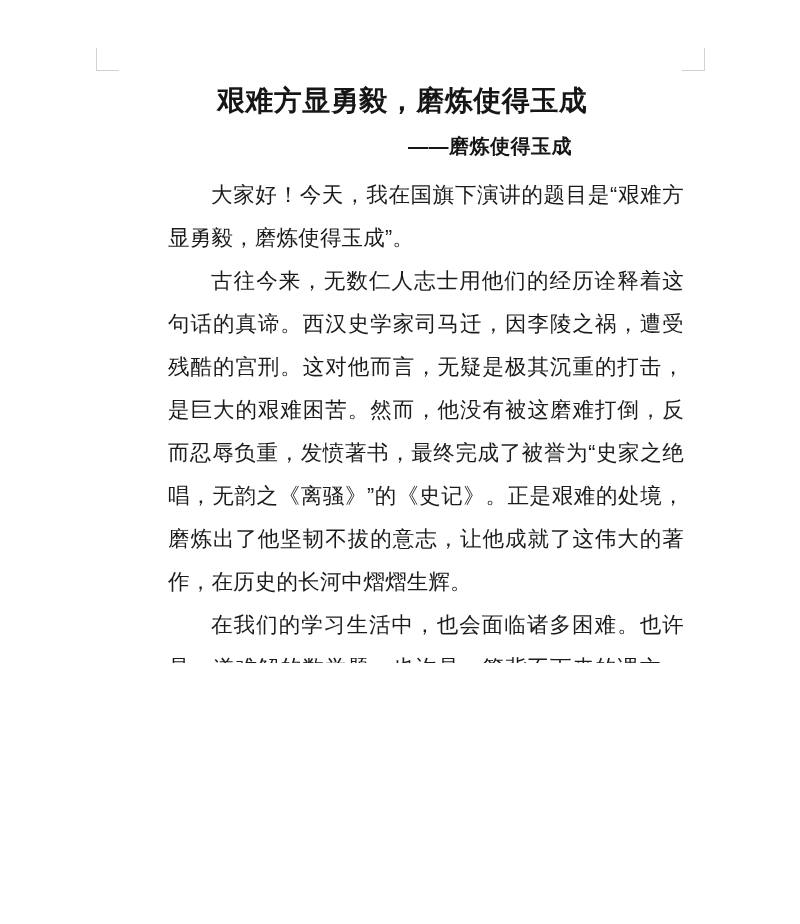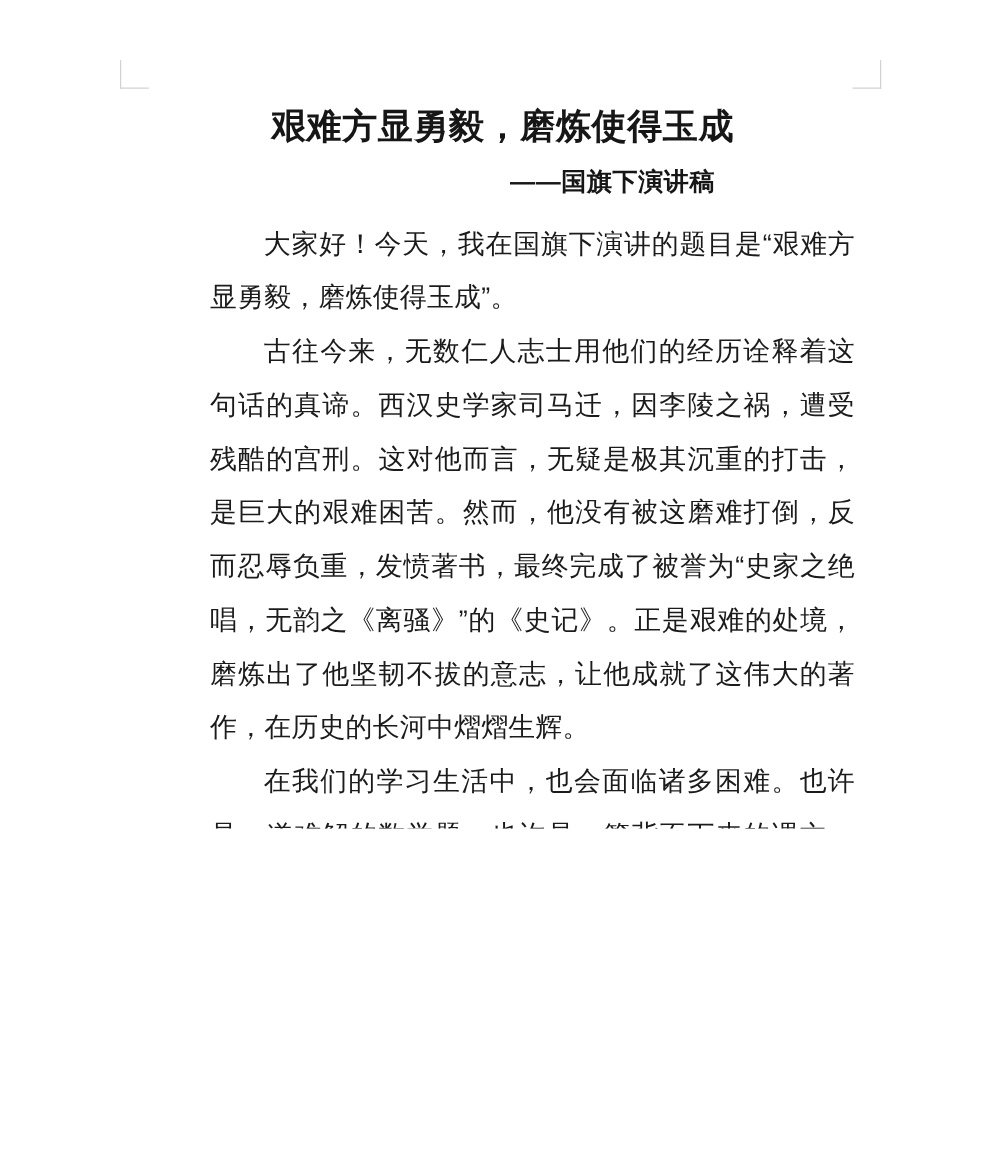--- a/index.html
+++ b/index.html
@@ -105,21 +105,21 @@
 
 <div id="page">
 
   <div class="crop-mark tl"></div>
   <div class="crop-mark tr"></div>
 
   <div id="doc">
 
     <h1 class="doc-title">艰难方显勇毅，磨炼使得玉成</h1>
 
-    <div class="doc-subtitle">——国旗下演讲稿</div>
+    <div class="doc-subtitle">——磨炼使得玉成</div>
 
     <div class="body-block">
 
 
       <p class="para indent">大家好！今天，我在国旗下演讲的题目是“艰难方显勇毅，磨炼使得玉成”。</p>
 
 
       <p class="para indent">古往今来，无数仁人志士用他们的经历诠释着这句话的真谛。西汉史学家司马迁，因李陵之祸，遭受残酷的宫刑。这对他而言，无疑是极其沉重的打击，是巨大的艰难困苦。然而，他没有被这磨难打倒，反而忍辱负重，发愤著书，最终完成了被誉为“史家之绝唱，无韵之《离骚》”的《史记》。正是艰难的处境，磨炼出了他坚韧不拔的意志，让他成就了这伟大的著作，在历史的长河中熠熠生辉。</p>
 
       <p class="para indent">在我们的学习生活中，也会面临诸多困难。也许是一道难解的数学题，也许是一篇背不下来的课文，又或许是一次不太理想的考试成绩。面对这些，我们不能灰心丧气，更不</p>

